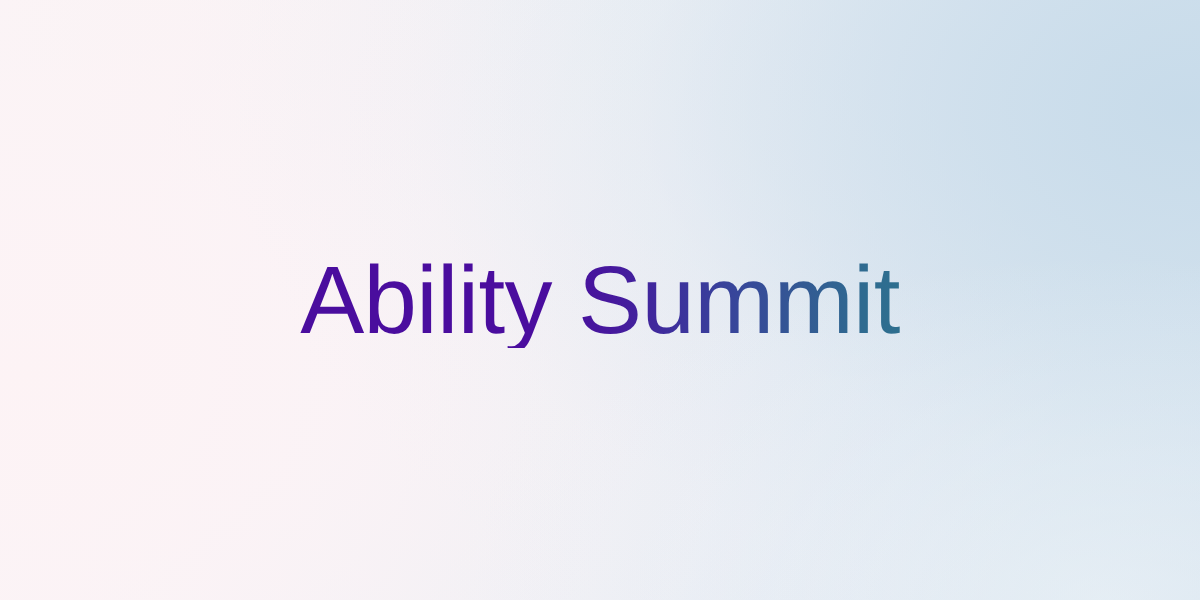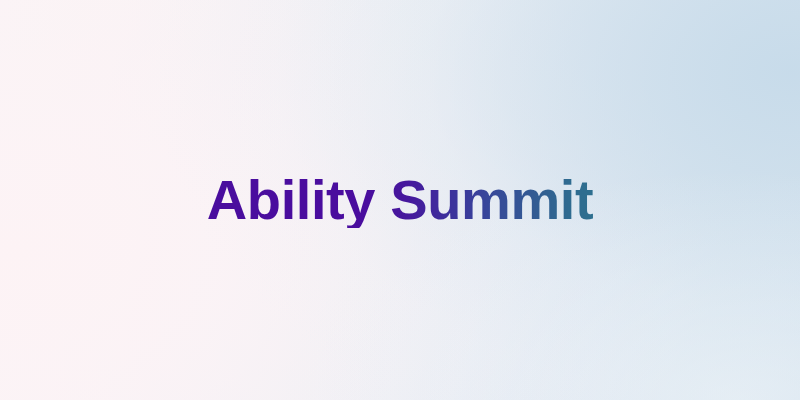--- a/index.html
+++ b/index.html
@@ -80,22 +80,22 @@
     top: 0;
     height: 400px;
     display: flex;
     align-items: center;
     justify-content: center;
   }
 
   .slide-title {
     margin: 12px;
     font-family: "Liberation Sans", sans-serif;
-    font-weight: bold;
-    font-size: 56px;
+    font-weight: normal;
+    font-size: 64px;
     line-height: 1;
     letter-spacing: -0.4px;
     white-space: nowrap;
     
     background-image: linear-gradient(90deg,
         #4A0D9E 0%,
         #4A0D9E 40%,
         #46189D 52%,
         #3C319C 63%,
         #37479A 73%,

